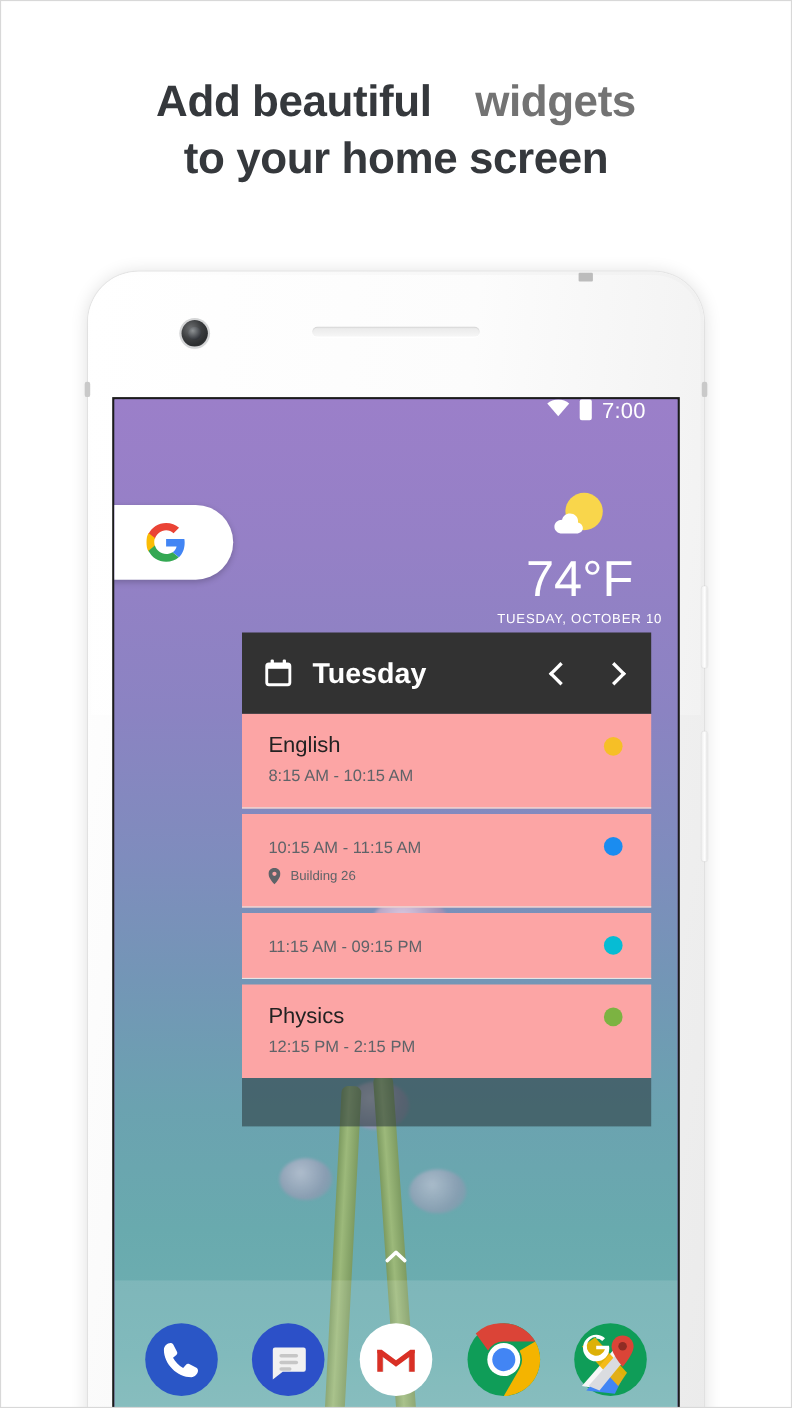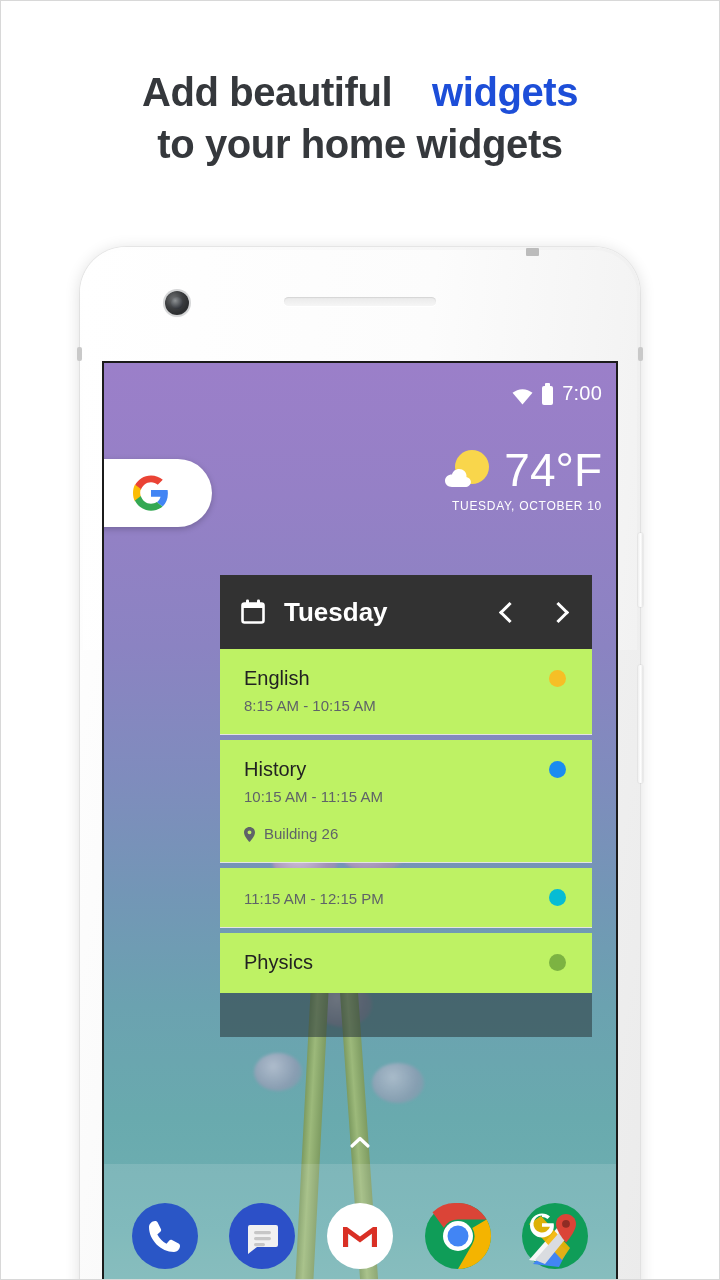--- a/index.html
+++ b/index.html
@@ -108,22 +108,22 @@
   }
   .bloom.b1 { left:168px; top:470px; width:66px; height:52px; }
   .bloom.b2 { left:232px; top:452px; width:74px; height:58px; }
   .bloom.b3 { left:210px; top:620px; width:58px; height:44px; opacity:.75; }
   .bloom.b4 { left:150px; top:690px; width:48px; height:38px; opacity:.6; }
   .bloom.b5 { left:268px; top:700px; width:52px; height:40px; opacity:.55; }
 
   
   .statusbar {
     position:absolute; left:0; right:0; top:0; height:42px;
-    display:flex; align-items:flex-end; justify-content:flex-end;
-    padding-right:14px; gap:9px;
+    display:flex; align-items:flex-start; justify-content:flex-end;
+    padding-right:29px; gap:9px;
   }
   .sb-clock { color:#fff; font-size:20px; font-weight:400; letter-spacing:.2px; }
   .sb-wifi { width:21px; height:16px; position:relative; }
   .sb-bat  { width:11px; height:19px; position:relative; }
   .sb-bat::before{
     content:""; position:absolute; left:3px; top:-3px; width:5px; height:3px;
     background:#fff; border-radius:1px 1px 0 0;
   }
   .sb-bat::after{
     content:""; position:absolute; inset:0; background:#fff; border-radius:2px;
@@ -138,21 +138,21 @@
     box-shadow:0 2px 6px rgba(0,0,0,.22);
     display:flex; align-items:center; justify-content:center;
   }
   .glogo { width:36px; height:36px; }
 
   
   .weather {
     position:absolute; right:14px; top:82px;
     text-align:right; color:#fff;
   }
-  .weather-row { display:flex; align-items:center; justify-content:flex-end; gap:10px; }
+  .weather-row { display:flex; align-items:center; justify-content:flex-end; gap:10px;flex-direction:column; }
   .wx-icon { width:52px; height:46px; position:relative; }
   .wx-temp { font-size:46px; font-weight:300; letter-spacing:0px; line-height:50px; }
   .wx-date { font-size:12px; font-weight:400; letter-spacing:.7px; margin-top:4px; }
 
   
   .calwidget {
     position:absolute; left:116px; top:212px; width:372px;
   }
   .cal-header {
     height:74px; background:#323232;
@@ -164,29 +164,29 @@
   .cal-nav { display:flex; align-items:center; gap:34px; padding-right:6px; }
   .chev {
     width:15px; height:15px; border-right:3px solid #fff; border-bottom:3px solid #fff;
     display:block;
   }
   .chev.left  { transform:rotate(135deg); }
   .chev.right { transform:rotate(-45deg); }
 
   .cal-events { }
   .evt {
-    background:#bef264; padding:16px 20px 18px 24px;
+    background:#fca5a5; padding:16px 20px 18px 24px;
     position:relative;
     border-bottom:1px solid #e4e4e4;
   }
   .evt:last-child{ border-bottom:none; }
   .evt-gap { height:5px; background:transparent; }
   .evt-title { font-size:20px; color:#222; font-weight:400; line-height:26px; }
   .evt-time  { font-size:15px; color:#5f6368; margin-top:5px; line-height:20px; }
-  .evt-loc   { font-size:15px; color:#5f6368; margin-top:17px; display:flex; align-items:center; gap:9px; line-height:20px; }
+  .evt-loc   { font-size:12px; color:#5f6368; margin-top:5px; display:flex; align-items:center; gap:9px; line-height:20px; }
   .pin { width:11px; height:15px; flex:0 0 auto; }
   .evt-dot {
     position:absolute; right:26px; top:21px;
     width:17px; height:17px; border-radius:50%;
   }
   .cal-footer { height:44px; background:rgba(40,52,56,.55); }
 
   
   .drawer-chev {
     position:absolute; left:50%; transform:translateX(-50%); top:769px;
@@ -201,22 +201,22 @@
     padding:0 12px;
   }
   .dock-icon { width:68px; height:68px; position:relative; }
 </style>
 </head>
 <body>
 
 <div class="page-border"></div>
 
 <div class="headline">
-  <div><span>Add beautiful </span><span class="accent" style="color: #1d4ed8; margin-left: 29px;">widgets</span></div>
-  <div>to your home widgets</div>
+  <div><span>Add beautiful </span><span class="accent" style="color: #737373; margin-left: 29px;">widgets</span></div>
+  <div>to your home screen</div>
 </div>
 
 <div class="phone">
   <div class="phone-inner-sheen"></div>
   <div class="top-antenna"></div>
   <div class="camera"></div>
   <div class="earpiece"></div>
   <div class="side-nub-l"></div>
   <div class="side-nub-r"></div>
   <div class="side-btn power"></div>
@@ -291,42 +291,42 @@
       <div class="cal-events">
 
         <div class="evt">
           <div class="evt-title">English</div>
           <div class="evt-time">8:15 AM - 10:15 AM</div>
           <span class="evt-dot" style="background:#f6bf26"></span>
         </div>
         <div class="evt-gap"></div>
 
         <div class="evt">
-          <div class="evt-title">History</div>
           <div class="evt-time">10:15 AM - 11:15 AM</div>
           <div class="evt-loc">
             <span class="pin">
               <svg viewBox="0 0 11 15" width="11" height="15">
                   <path d="M5.5 0C2.5 0 0 2.4 0 5.4 0 9.4 5.5 15 5.5 15S11 9.4 11 5.4C11 2.4 8.5 0 5.5 0zm0 7.3a1.95 1.95 0 1 1 0-3.9 1.95 1.95 0 0 1 0 3.9z" fill="#5f6368"></path>
                 </svg>
             </span>
             <span>Building 26</span>
           </div>
           <span class="evt-dot" style="background:#1a8cf0"></span>
         </div>
         <div class="evt-gap"></div>
 
         <div class="evt">
-          <div class="evt-time">11:15 AM - 12:15 PM</div>
+          <div class="evt-time">11:15 AM - 09:15 PM</div>
           <span class="evt-dot" style="background:#06bcd4"></span>
         </div>
         <div class="evt-gap"></div>
 
         <div class="evt">
           <div class="evt-title">Physics</div>
+          <div class="evt-time">12:15 PM - 2:15 PM</div>
           <span class="evt-dot" style="background:#7cb342"></span>
         </div>
       </div>
       <div class="cal-footer"></div>
     </div>
 
     <div class="drawer-chev">
       <svg viewBox="0 0 22 22" width="22" height="22">
         <path d="M3 14 L11 6.5 L19 14" fill="none" stroke="#ffffff" stroke-width="3.2" stroke-linecap="round" stroke-linejoin="round"></path>
       </svg>

